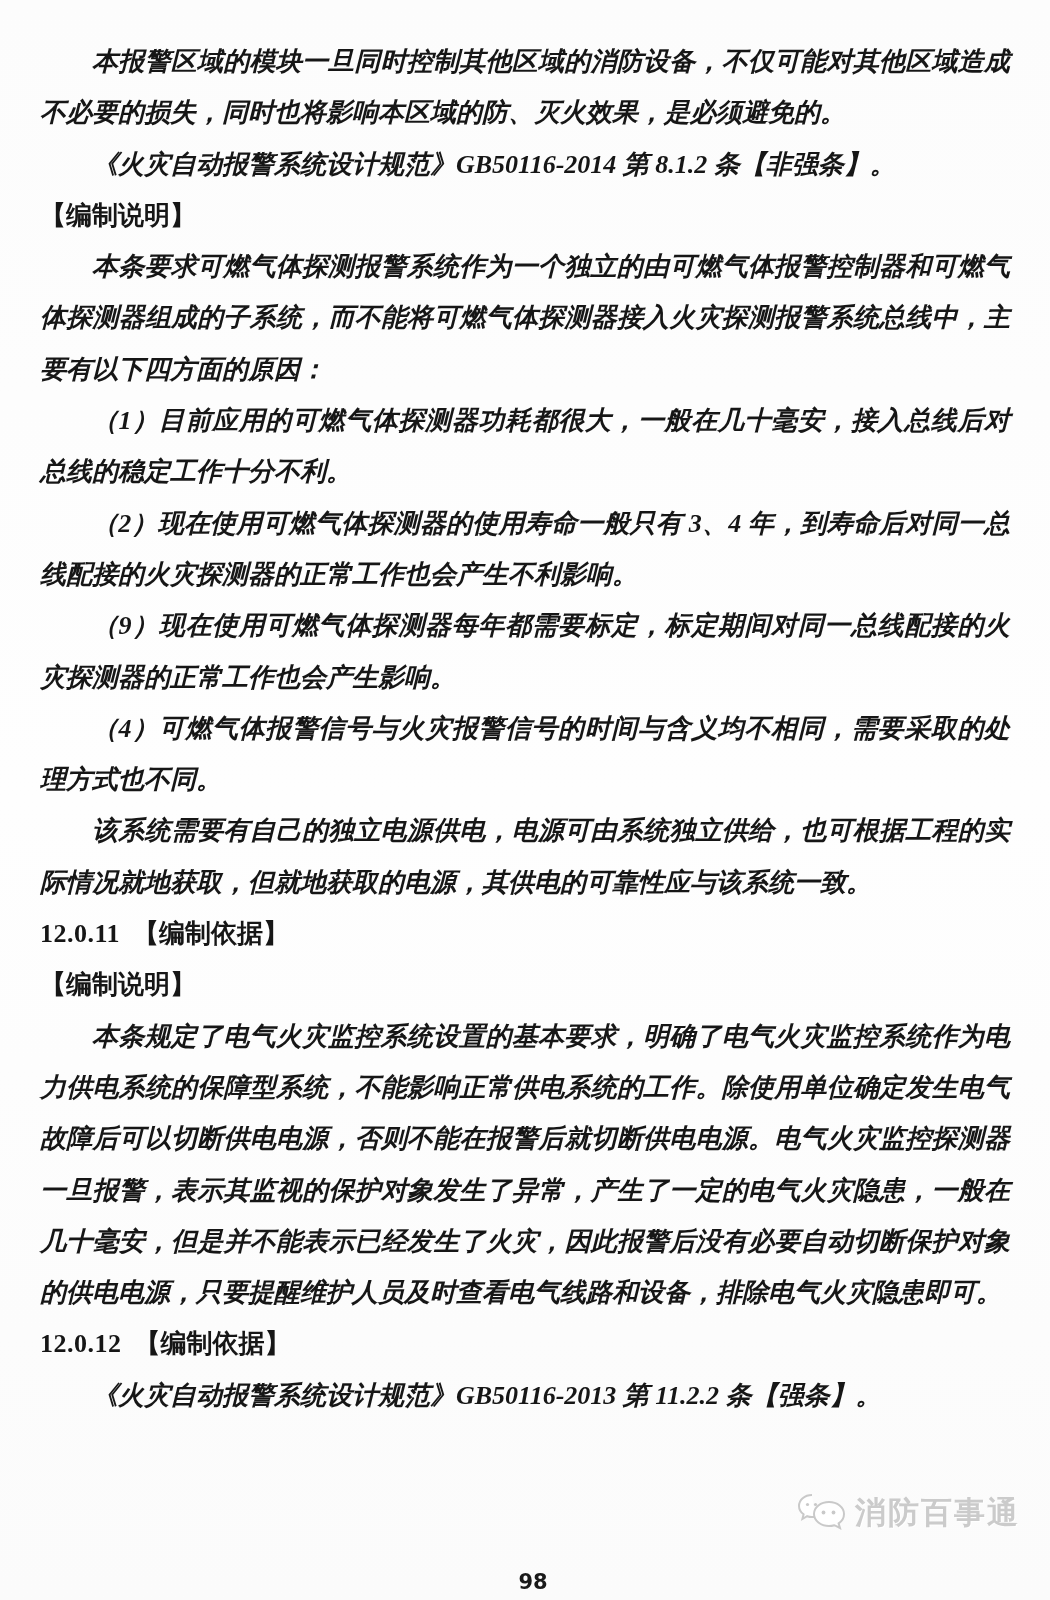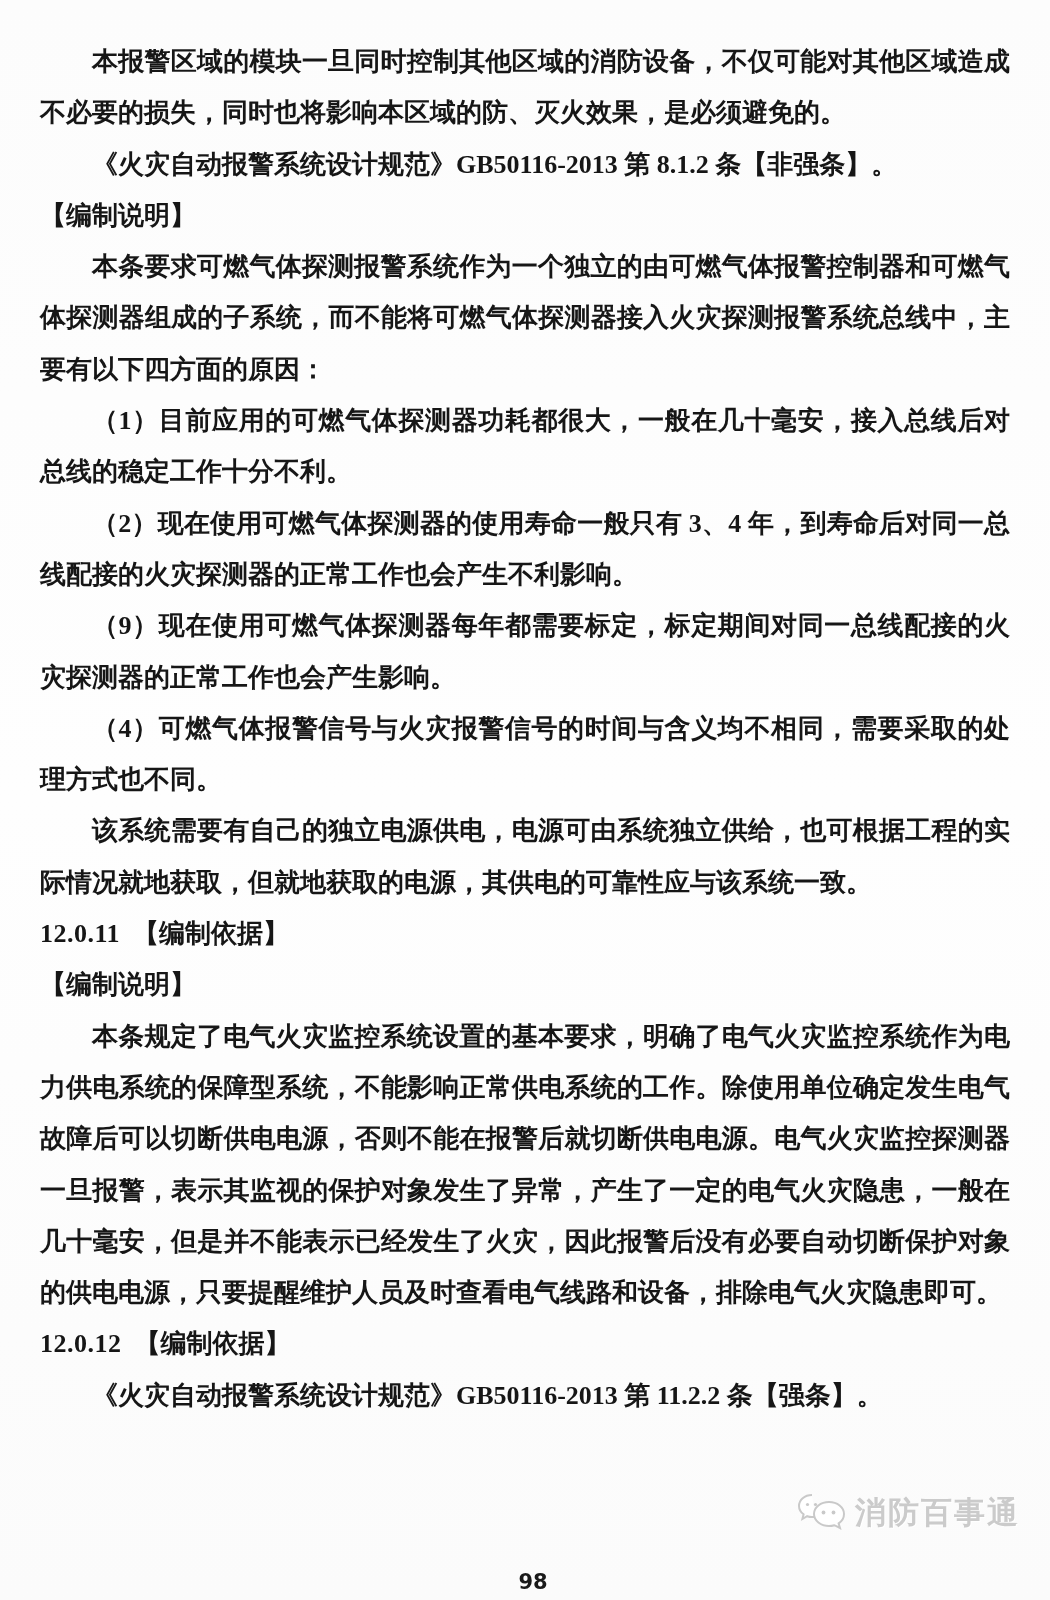--- a/index.html
+++ b/index.html
@@ -19,21 +19,21 @@
     position: absolute;
     left: 40px;
     top: 36px;
     width: 970px;
     font-size: 26px;
     line-height: 51.3px;
     color: #161616;
     font-weight: 600;
   }
   .block { text-align: justify; }
-  .block.body { text-indent: 2em; }
+  .block.body { text-indent: 2em; font-style: italic; }
   .block.clause, .block.label { text-indent: 0; text-align: left; }
   .clause-num { letter-spacing: 0.5px; }
   .clause-label { margin-left: 13px; }
   .watermark {
     position: absolute;
     top: 1492px;
     right: 30px;
     display: flex;
     align-items: flex-start;
     gap: 7px;
@@ -60,21 +60,21 @@
     color: #1a1a1a;
   }
 </style>
 </head>
 <body>
 
 <div class="page">
 
   <div class="doc-body" id="doc-body">
       <div class="block body">本报警区域的模块一旦同时控制其他区域的消防设备，不仅可能对其他区域造成不必要的损失，同时也将影响本区域的防、灭火效果，是必须避免的。</div>
-      <div class="block body">《火灾自动报警系统设计规范》GB50116-2013 第 8.1.2 条【非强条】。</div>
+      <div class="block body">《火灾自动报警系统设计规范》GB50116-2014 第 8.1.2 条【非强条】。</div>
       <div class="block label">【编制说明】</div>
       <div class="block body">本条要求可燃气体探测报警系统作为一个独立的由可燃气体报警控制器和可燃气体探测器组成的子系统，而不能将可燃气体探测器接入火灾探测报警系统总线中，主要有以下四方面的原因：</div>
       <div class="block body">（1）目前应用的可燃气体探测器功耗都很大，一般在几十毫安，接入总线后对总线的稳定工作十分不利。</div>
       <div class="block body">（2）现在使用可燃气体探测器的使用寿命一般只有 3、4 年，到寿命后对同一总线配接的火灾探测器的正常工作也会产生不利影响。</div>
       <div class="block body">（9）现在使用可燃气体探测器每年都需要标定，标定期间对同一总线配接的火灾探测器的正常工作也会产生影响。</div>
       <div class="block body">（4）可燃气体报警信号与火灾报警信号的时间与含义均不相同，需要采取的处理方式也不同。</div>
       <div class="block body">该系统需要有自己的独立电源供电，电源可由系统独立供给，也可根据工程的实际情况就地获取，但就地获取的电源，其供电的可靠性应与该系统一致。</div>
       <div class="block clause"><span class="clause-num">12.0.11</span><span class="clause-label">【编制依据】</span></div>
       <div class="block label">【编制说明】</div>
       <div class="block body">本条规定了电气火灾监控系统设置的基本要求，明确了电气火灾监控系统作为电力供电系统的保障型系统，不能影响正常供电系统的工作。除使用单位确定发生电气故障后可以切断供电电源，否则不能在报警后就切断供电电源。电气火灾监控探测器一旦报警，表示其监视的保护对象发生了异常，产生了一定的电气火灾隐患，一般在几十毫安，但是并不能表示已经发生了火灾，因此报警后没有必要自动切断保护对象的供电电源，只要提醒维护人员及时查看电气线路和设备，排除电气火灾隐患即可。</div>

